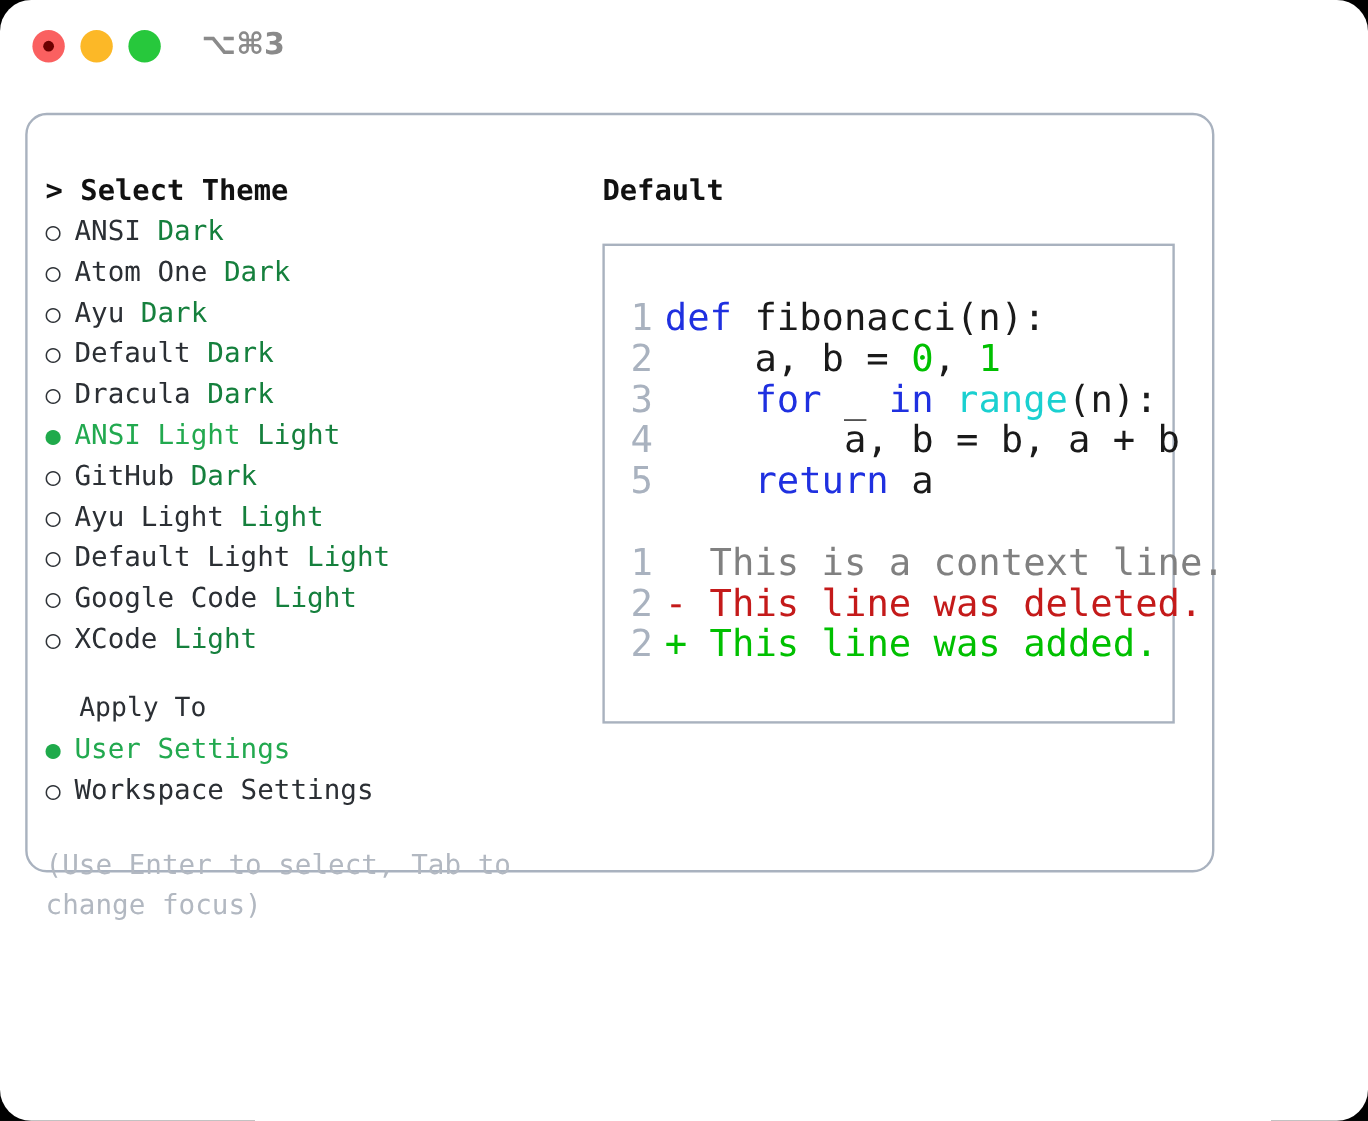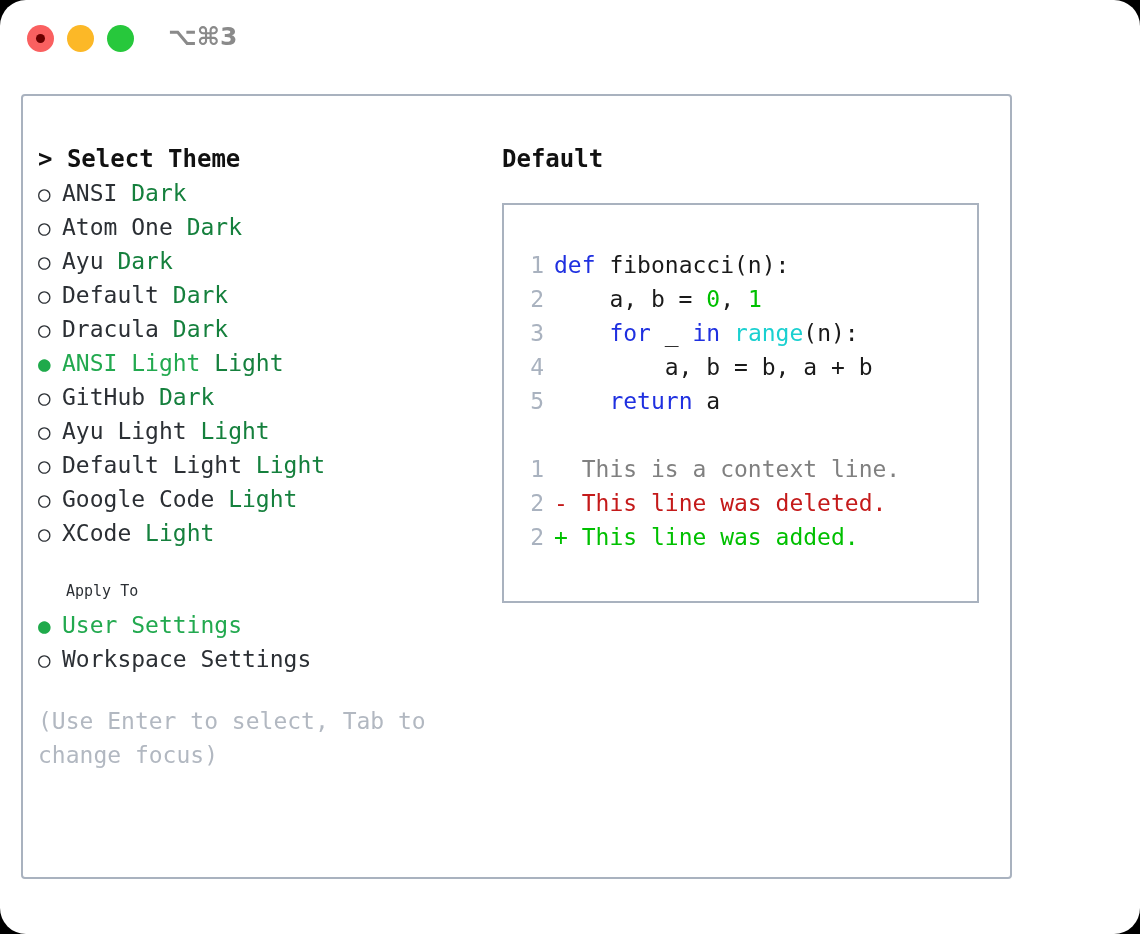--- a/index.html
+++ b/index.html
@@ -67,23 +67,23 @@
     letter-spacing: 0px;
     font-family: "DejaVu Sans", "Liberation Sans", sans-serif;
   }
 
   
   #frame {
     position: absolute;
     left: 21px;
     top: 94px;
     width: 991px;
-    height: 785px;
+    height: 633px;
     border: 2px solid #a9b2bf;
-    border-radius: 4px;
+    border-radius: 18px;
     background: #ffffff;
     box-sizing: border-box;
   }
 
   
   #left {
     position: absolute;
     left: 15px;
     top: 46px;
     width: 440px;
@@ -108,21 +108,21 @@
   }
   .bullet.off { color: #2f3338; }
   .bullet.on  { color: #1faa4b; }
   .label      { color: #2b2f34; }
   .label.sel  { color: #22a94f; }
   .muted      { color: #15803d; }
 
   #applygroup { margin-top: 24px; }
   .apply-title {
     padding-left: 28px;
-    font-size: 15px;
+    font-size: 22px;
     color: #2b2f34;
   }
 
   #hint {
     margin-top: 28px;
     font-size: 23px;
     line-height: 34px;
     color: #b2b8c1;
     width: 400px;
   }
@@ -146,21 +146,21 @@
     height: 400px;
     border: 2px solid #a9b2bf;
     background: #ffffff;
     box-sizing: border-box;
     position: relative;
   }
   #code {
     position: absolute;
     left: 14px;
     top: 43px;
-    font-size: 23px;
+    font-size: 31px;
     line-height: 34px;
     white-space: pre;
   }
   .gutter {
     display: inline-block;
     width: 26px;
     text-align: right;
     color: #a9b2bf;
     margin-right: 10px;
   }

